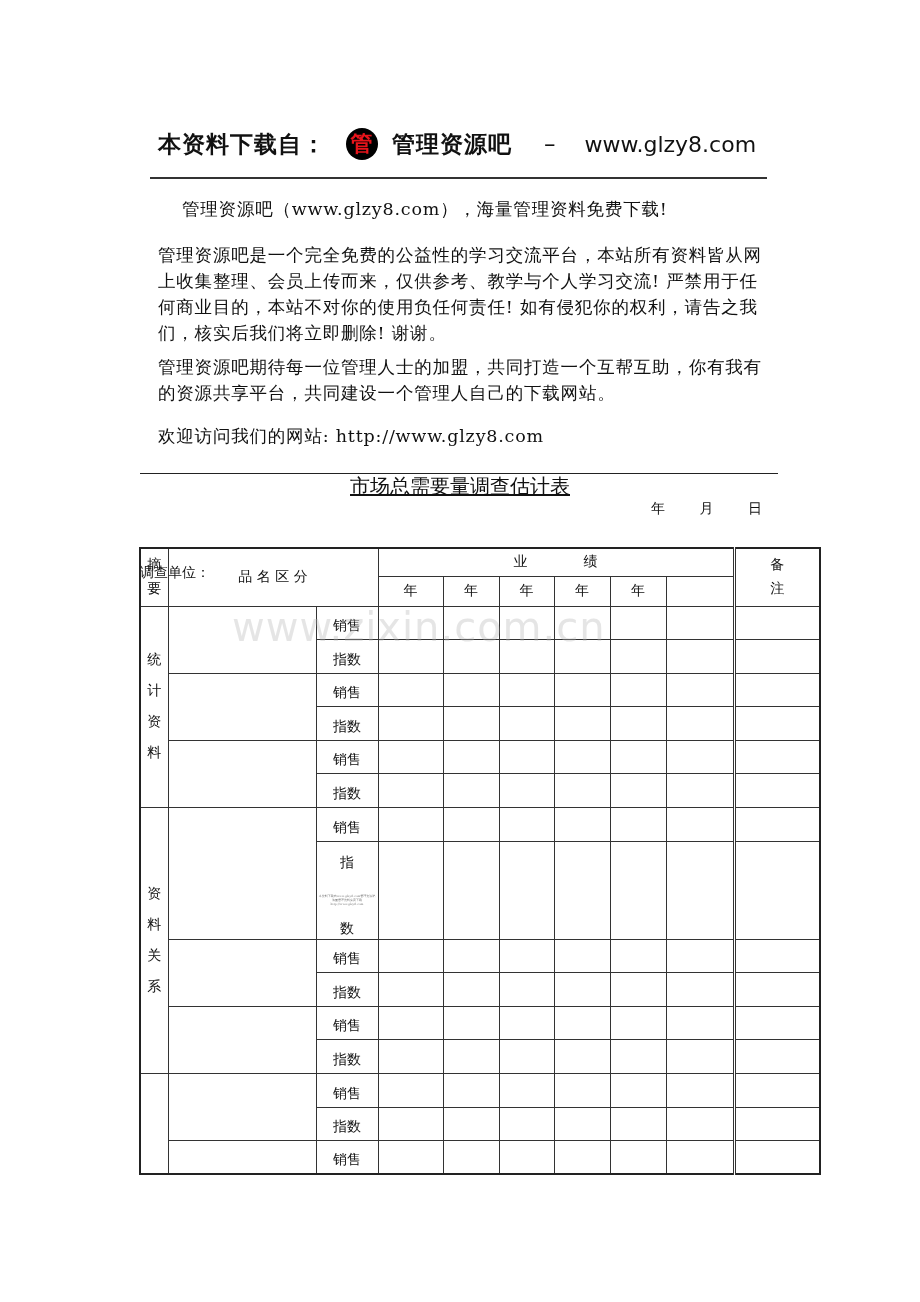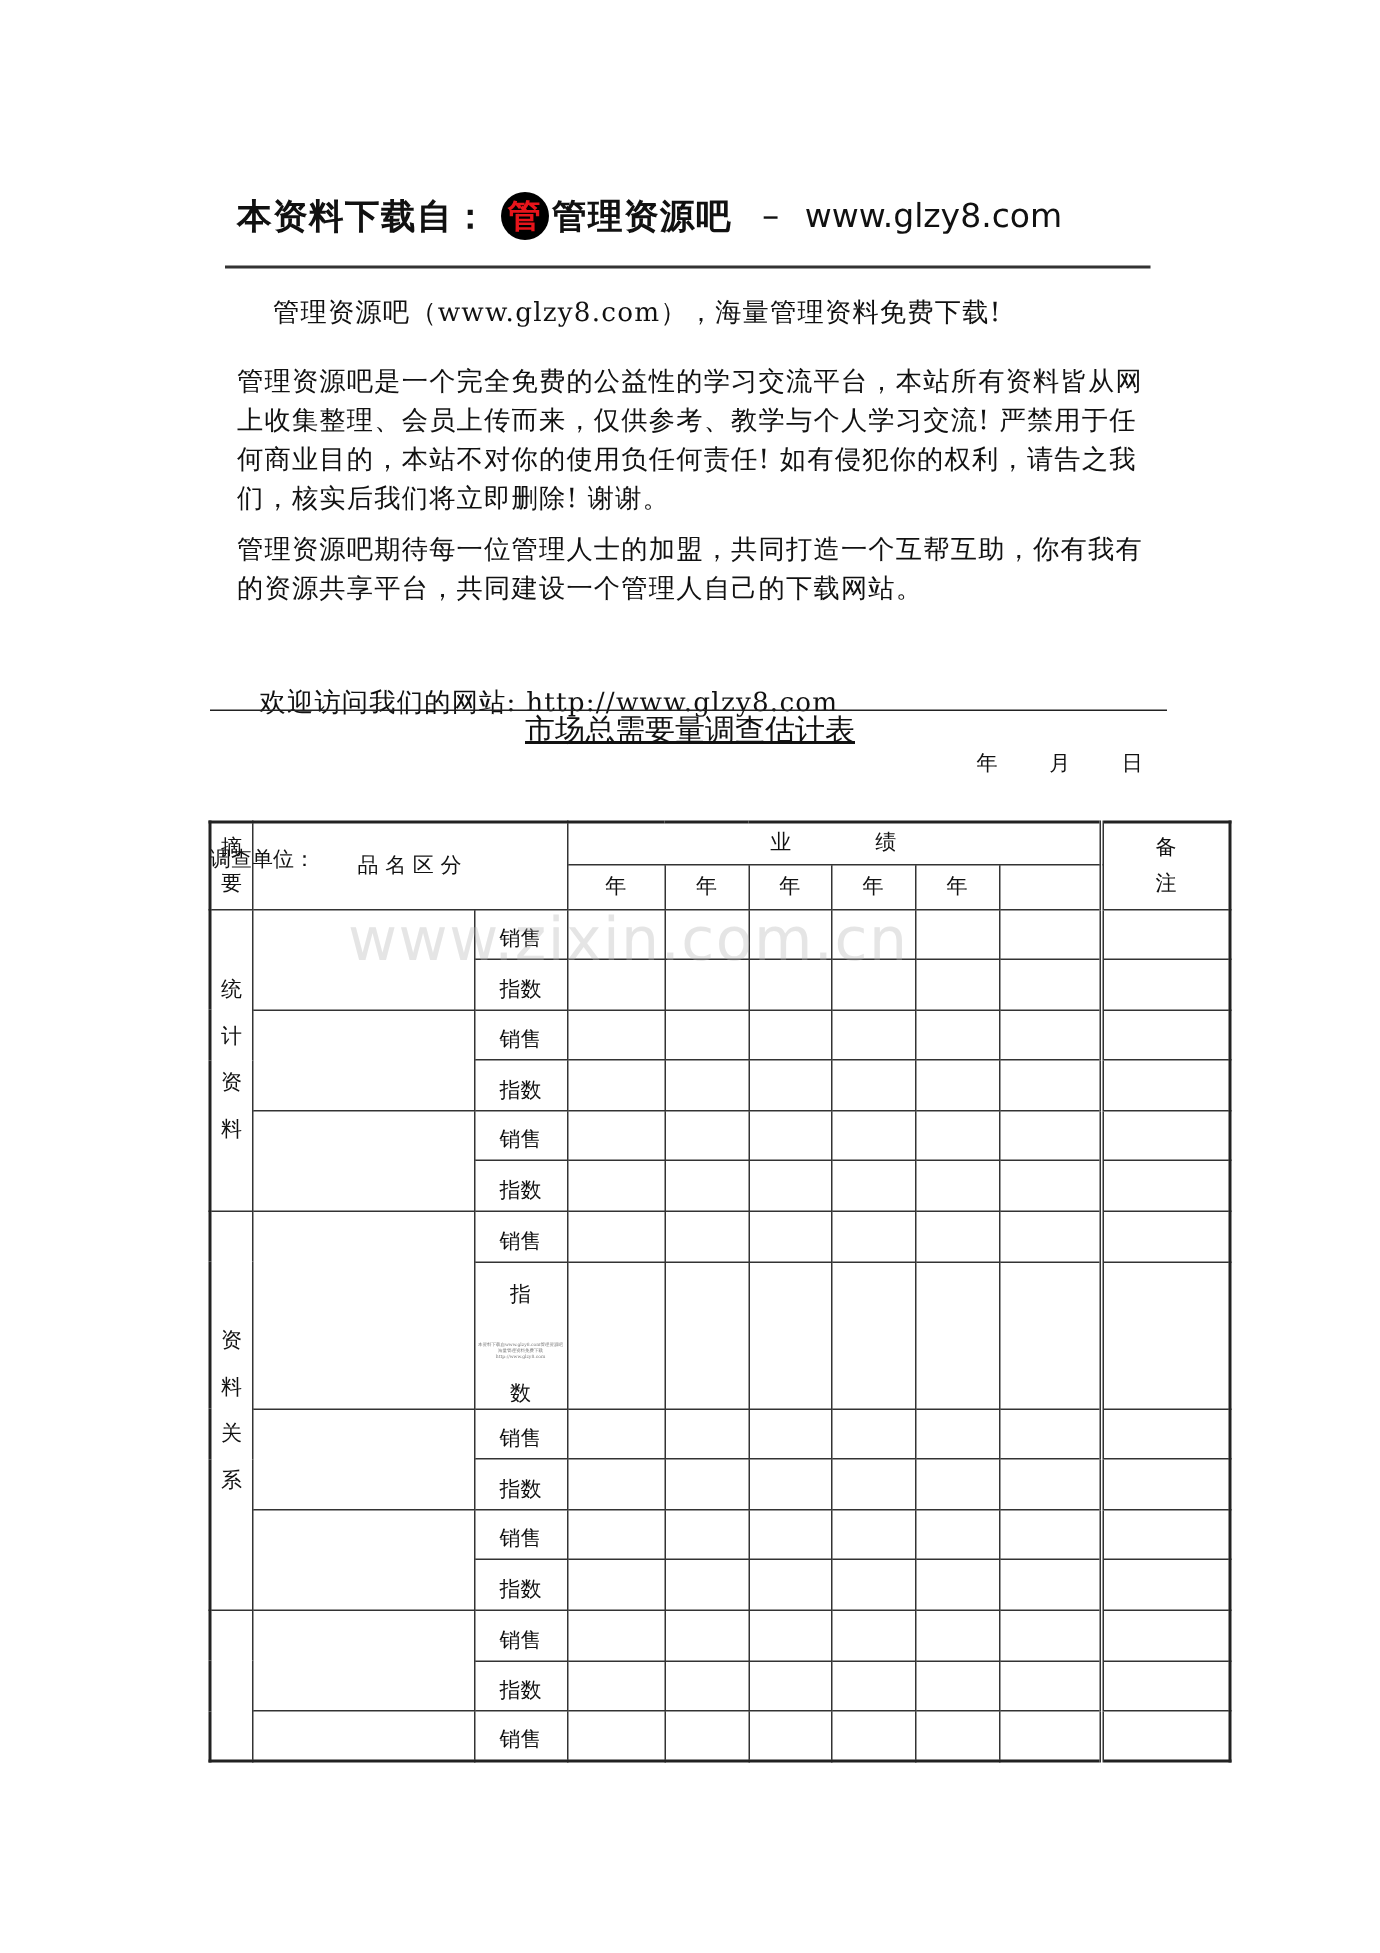--- a/index.html
+++ b/index.html
@@ -1,29 +1,29 @@
 <!DOCTYPE html>
 <html><head>
 <meta charset="utf-8">
 <style>
   html, body { margin: 0; padding: 0; background: #ffffff; }
   body { width: 920px; height: 1302px; position: relative; overflow: hidden;
          font-family: "DejaVu Serif", "Liberation Serif", serif; color: #111; }
   .banner { position: absolute; left: 158px; top: 124px; height: 40px; display: flex; align-items: center;
-            font-family: "DejaVu Sans", "Liberation Sans", sans-serif; font-weight: bold; font-size: 23px; letter-spacing: 1px; }
+            font-family: "DejaVu Sans", "Liberation Sans", sans-serif; font-weight: bold; font-size: 23px; letter-spacing: 1px; gap: 12px; }
   .banner .logo { width: 32px; height: 32px; border-radius: 50%; background: #000; color: #e8141b;
                   display: inline-flex; align-items: center; justify-content: center; font-size: 22px; margin: 0 2px 0 8px; }
   .banner .sep { margin: 0 16px 0 20px; font-weight: normal; }
   .banner .url { font-weight: normal; font-size: 22px; letter-spacing: 0; }
   .rule-top { position: absolute; left: 150px; top: 177px; width: 617px; height: 2px; background: #333; }
   .intro { position: absolute; left: 158px; width: 616px; font-size: 17.5px; line-height: 26px; letter-spacing: 0.8px; }
   .p1 { top: 196px; margin-left: 24px; }
   .p2 { top: 242px; }
   .p3 { top: 354px; }
-  .p4 { top: 456px; margin-left: 15px; }
+  .p4 { top: 423px; }
   .rule-mid { position: absolute; left: 140px; top: 473px; width: 638px; height: 1px; background: #222; }
   .title { position: absolute; left: 0; width: 920px; top: 473px; text-align: center;
            font-family: "DejaVu Sans", "Liberation Sans", sans-serif; font-size: 20px; text-decoration: underline; }
   .unit { position: absolute; left: 140px; top: 528px; font-size: 14px; margin-top: 36px; }
   .date { position: absolute; left: 651px; top: 500px; font-size: 14px; word-spacing: 14px; }
   .date span { margin-right: 16px; }
   table.grid { position: absolute; left: 139px; top: 547px; border-collapse: collapse; border: 2px solid #222;
                table-layout: fixed; font-size: 14px; }
   table.grid td { border: 1px solid #333; text-align: center; vertical-align: middle; padding: 0; }
   td.remark-sep { border-left: 3px double #333 !important; }

